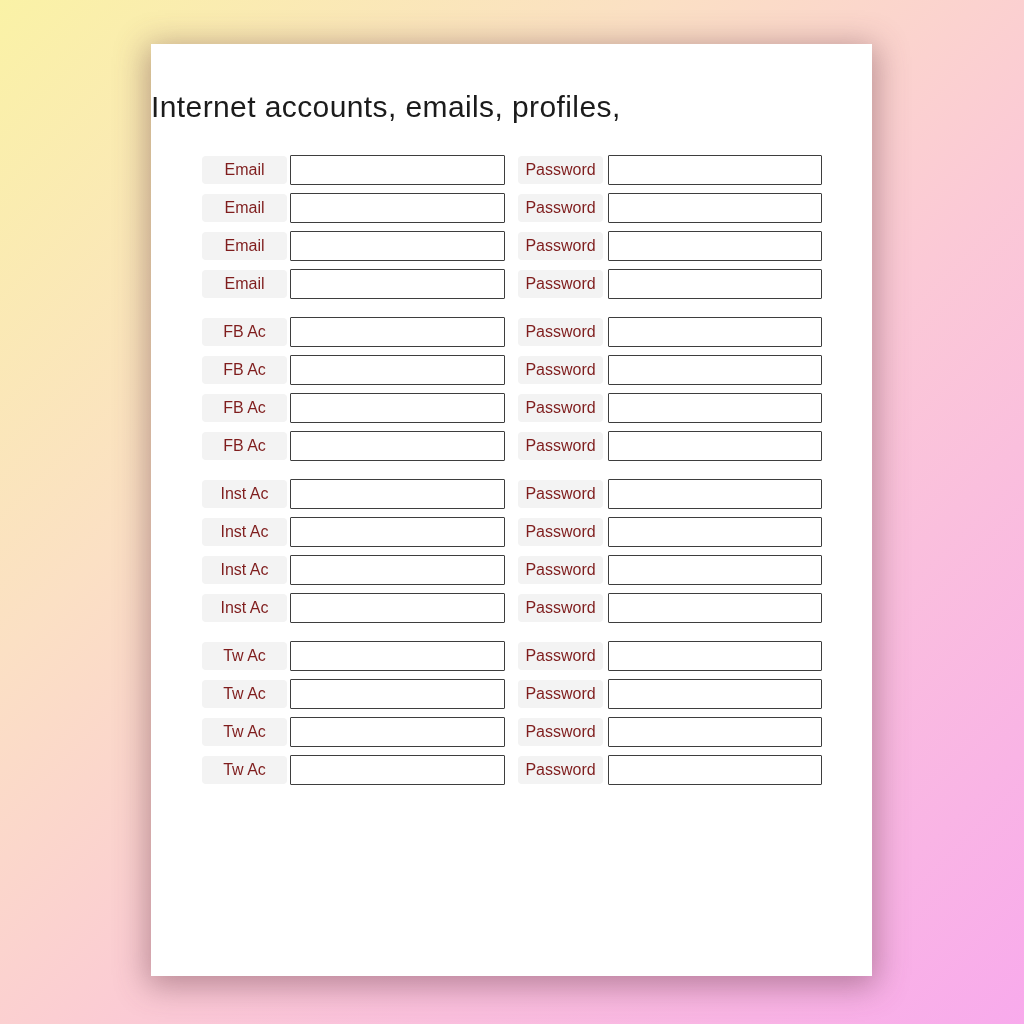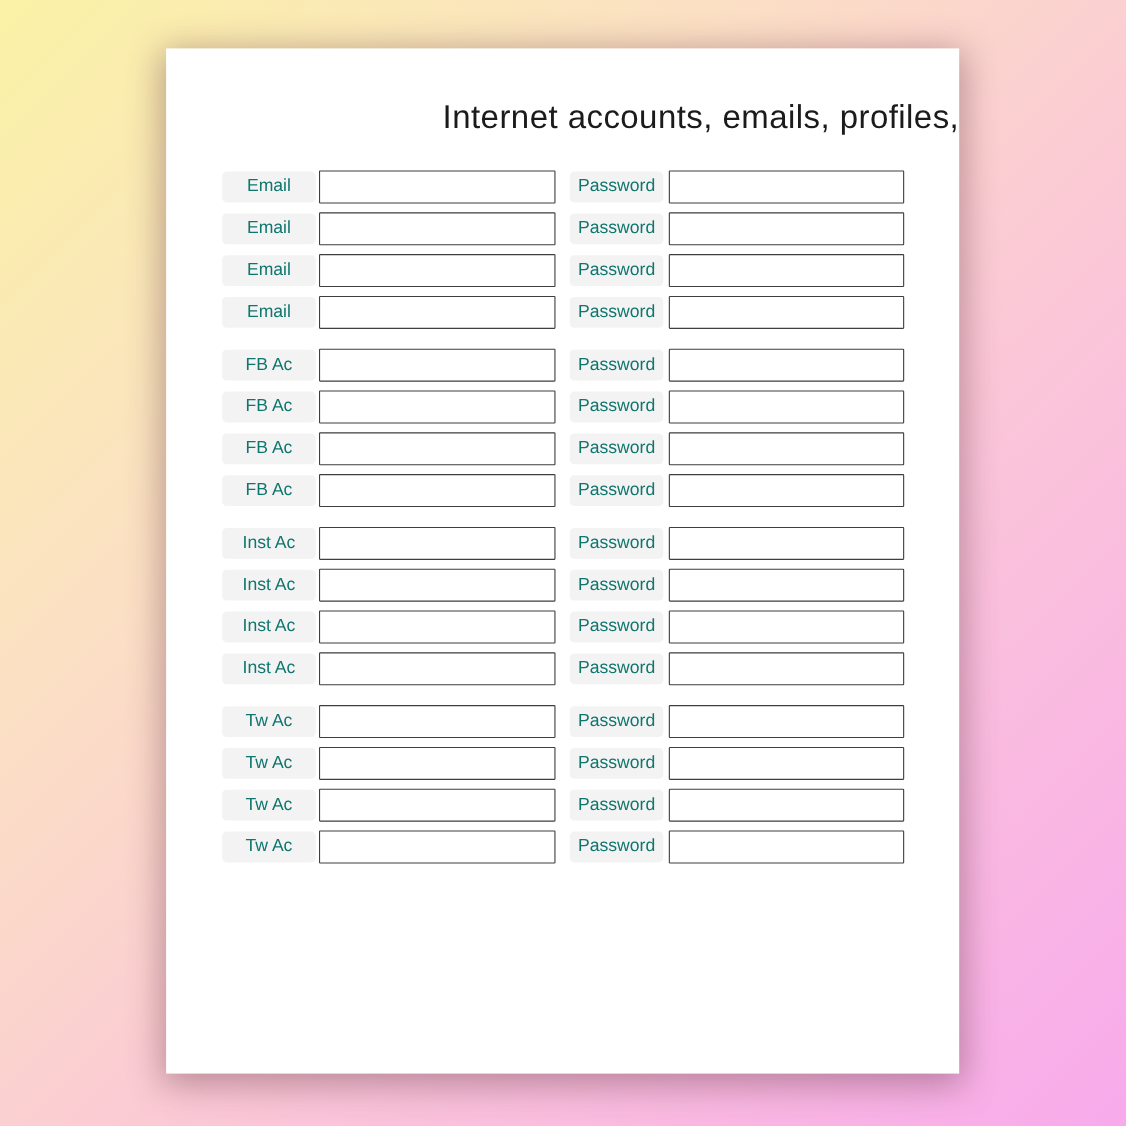--- a/index.html
+++ b/index.html
@@ -22,21 +22,21 @@
     position: absolute;
     left: 151px;
     top: 44px;
     width: 721px;
     height: 932px;
     background: #ffffff;
     box-shadow: 0 6px 30px 4px rgba(104, 58, 72, 0.45);
   }
   .title {
     padding-top: 44px;
-    text-align: right;
+    text-align: left;
     font-size: 30px;
     line-height: 38px;
     letter-spacing: 0.4px;
     color: #1b1b1b;
   }
   .form {
     margin-top: 29px;
     margin-left: 51px;
   }
   .group {
@@ -51,21 +51,21 @@
   .label-cell {
     box-sizing: border-box;
     width: 85px;
     height: 28px;
     background: #f3f3f3;
     border-radius: 4px;
     display: flex;
     align-items: center;
     justify-content: center;
     font-size: 16px;
-    color: #0f766e;
+    color: #7f1d1d;
     white-space: nowrap;
   }
   .box {
     box-sizing: border-box;
     height: 30px;
     border: 1.5px solid #3e3e3e;
     border-radius: 1px;
     background: #ffffff;
     padding: 0 6px;
     font-size: 15px;

